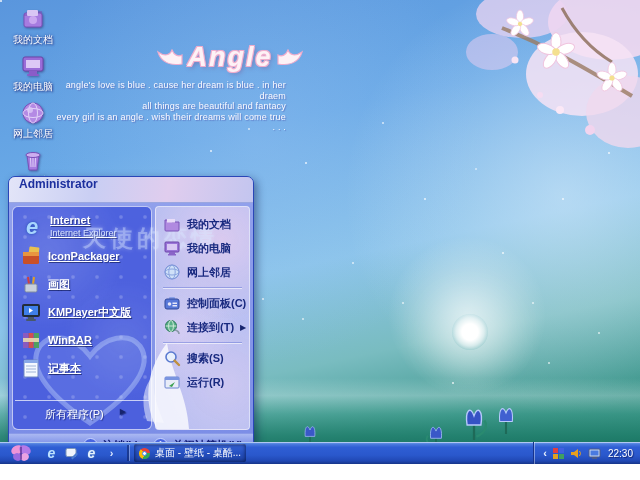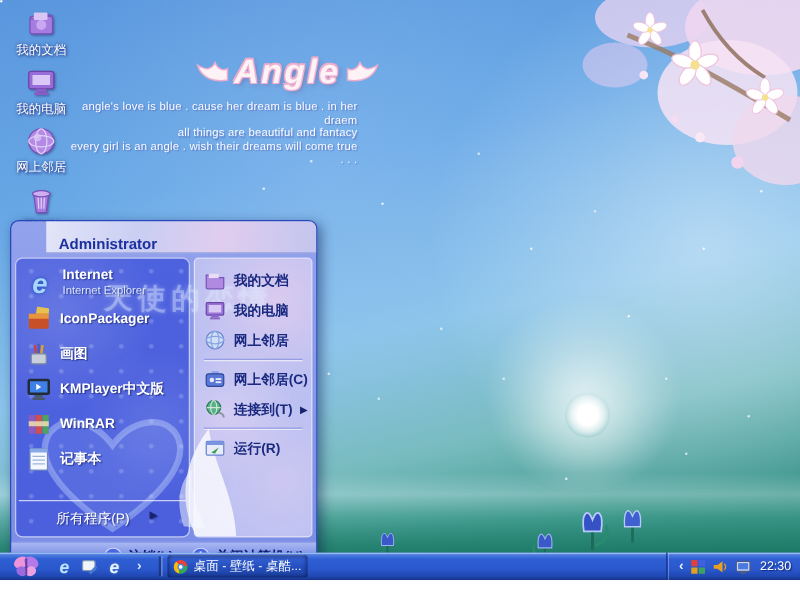--- a/index.html
+++ b/index.html
@@ -35,43 +35,43 @@
     text-shadow:1px 1px 1px rgba(90,110,190,.8); letter-spacing:.2px; }
   
   .desk-col { position:absolute; left:4px; top:4px; width:58px; }
   .desk-icon { width:58px; height:46px; display:flex; flex-direction:column; align-items:center; margin-bottom:1px; cursor:default; }
   .desk-icon .glyph { height:28px; display:flex; align-items:flex-end; justify-content:center; filter:drop-shadow(1px 1px 1px rgba(40,40,100,.5)); }
   .desk-icon .dlabel { margin-top:1px; font-size:10px; color:#fff; text-shadow:1px 1px 2px #2a3a8a, 0 0 3px rgba(30,50,140,.8); white-space:nowrap; }
   
   .start-menu { position:absolute; left:8px; top:176px; width:246px; height:282px; border:1px solid #2a46b8; border-radius:7px 7px 0 0;
     box-shadow:3px 3px 9px rgba(10,20,70,.45); display:flex; flex-direction:column; overflow:hidden;
     background:linear-gradient(180deg,#93a2ec,#7a8ce6); }
-  .sm-header { height:26px; flex:none; display:flex; align-items:flex-end; padding-left:10px;
+  .sm-header { height:26px; flex:none; display:flex; align-items:flex-start; padding-left:10px;
     background:linear-gradient(100deg,#e3e5f8 0%,#c9cef3 35%,#e0cdee 65%,#c3c5ef 100%);
-    border-bottom:1px solid #9aa6e0; font-size:12px; font-weight:bold; color:#1c2f9e;margin-left:28px; }
+    border-bottom:1px solid #9aa6e0; font-size:12px; font-weight:bold; color:#1c2f9e; }
   .sm-body { position:relative; flex:1; display:flex; gap:3px; padding:3px; }
   .sm-left { width:140px; flex:none; border:1px solid rgba(255,255,255,.65); border-radius:6px; position:relative; overflow:hidden;
     background:
       radial-gradient(circle at 25% 20%, rgba(255,255,255,.14), transparent 38%),
       radial-gradient(circle at 80% 60%, rgba(255,255,255,.1), transparent 35%),
       rgba(72,92,220,.92);
     background-blend-mode:normal;
     display:flex; flex-direction:column; padding:4px 2px 2px 2px; }
   .sm-left::before { content:""; position:absolute; inset:0; pointer-events:none;
     background-image:radial-gradient(circle, rgba(255,255,255,.2) 1.2px, transparent 2.4px); background-size:24px 20px; }
   .sm-right { flex:1; border:1px solid rgba(255,255,255,.5); border-radius:4px; position:relative; overflow:hidden;
     background:
       radial-gradient(circle at 70% 15%, rgba(248,212,236,.55), transparent 42%),
       radial-gradient(circle at 25% 55%, rgba(246,220,242,.45), transparent 40%),
       radial-gradient(circle at 75% 80%, rgba(240,214,240,.4), transparent 45%),
       rgba(184,192,242,.94);
     padding:5px 3px; display:flex; flex-direction:column; }
   .mi { display:flex; align-items:center; gap:6px; padding:3px 5px; position:relative; z-index:3; }
   .mi .ic { flex:none; display:flex; align-items:center; justify-content:center; }
-  .mi-left .txt { color:#fff; font-weight:bold; font-size:11px; text-shadow:1px 1px 1px rgba(10,20,80,.6); line-height:12px; }
+  .mi-left .txt { color:#fff; font-weight:bold; font-size:11px; text-shadow:1px 1px 1px rgba(10,20,80,.6); line-height:12px;text-decoration:underline; }
   .mi-left .sub { color:#d9e4ff; font-weight:normal; font-size:9px; text-shadow:1px 1px 1px rgba(10,20,80,.5); }
   .mi-right { padding:3px 4px; }
   .mi-right .txt { color:#18297f; font-weight:bold; font-size:11px; white-space:nowrap; }
   .sep-r { height:1px; background:rgba(90,110,210,.45); box-shadow:0 1px 0 rgba(255,255,255,.6); margin:3px 4px; position:relative; z-index:3; }
   .all-programs { margin-top:auto; position:relative; z-index:3; border-top:1px solid rgba(255,255,255,.7); padding:6px 6px 5px 30px;
     color:#fff; font-weight:normal; font-size:11px; text-shadow:1px 1px 1px rgba(10,20,80,.6); display:flex; align-items:flex-start; gap:16px; }
   .arrow { font-size:8px; color:#16246e; }
   .arrow-r { margin-left:auto; }
   .sm-footer { height:24px; flex:none; display:flex; align-items:center; justify-content:flex-end; gap:14px; padding-right:10px;
     background:linear-gradient(180deg,#aab8f2,#7488e4 55%,#5a6ed8); border-top:1px solid #8a9ae8; }
@@ -357,35 +357,44 @@
         <div class="mi mi-right">
           <span class="ic">
             <svg width="18" height="18" viewBox="0 0 18 18">
               <rect x="6" y="3" width="6" height="3" rx="1" fill="#8aa0e8"></rect>
               <rect x="2" y="5" width="14" height="10" rx="2" fill="#5878d8" stroke="#30489a"></rect>
               <circle cx="6.5" cy="10" r="1.8" fill="#e8e8f8"></circle>
               <rect x="9.5" y="8.5" width="4.5" height="1.5" fill="#e8e8f8"></rect>
               <rect x="9.5" y="11" width="4.5" height="1.5" fill="#e8e8f8"></rect>
             </svg>
           </span>
-          <span class="txt">网上邻居(C)</span>
+          <span class="txt">控制面板(C)</span>
         </div>
         <div class="mi mi-right">
           <span class="ic">
             <svg width="18" height="18" viewBox="0 0 18 18">
               <circle cx="8" cy="8" r="5.5" fill="#58b088" stroke="#2a7858"></circle>
               <ellipse cx="8" cy="8" rx="2.4" ry="5.5" fill="none" stroke="#cfe8d8"></ellipse>
               <line x1="2.5" y1="8" x2="13.5" y2="8" stroke="#cfe8d8"></line>
               <path d="M12 12 q4 1 4 4" fill="none" stroke="#8a98a8" stroke-width="1.6"></path>
             </svg>
           </span>
           <span class="txt">连接到(T)</span>
           <span class="arrow arrow-r">▶</span>
         </div>
         <div class="sep-r"></div>
+        <div class="mi mi-right">
+          <span class="ic">
+            <svg width="18" height="18" viewBox="0 0 18 18">
+              <circle cx="8" cy="8" r="5" fill="#e8f0fc" stroke="#5a7ad0" stroke-width="1.6"></circle>
+              <line x1="11.6" y1="11.6" x2="16" y2="16" stroke="#c09040" stroke-width="2.4" stroke-linecap="round"></line>
+            </svg>
+          </span>
+          <span class="txt">搜索(S)</span>
+        </div>
         <div class="mi mi-right">
           <span class="ic">
             <svg width="18" height="18" viewBox="0 0 18 18">
               <rect x="2" y="4" width="14" height="11" rx="1" fill="#e8ecf8" stroke="#6a84d0"></rect>
               <rect x="2" y="4" width="14" height="3" fill="#7a94e0"></rect>
               <polygon points="6,13 12,9 9,14" fill="#3aa050"></polygon>
             </svg>
           </span>
           <span class="txt">运行(R)</span>
         </div>

